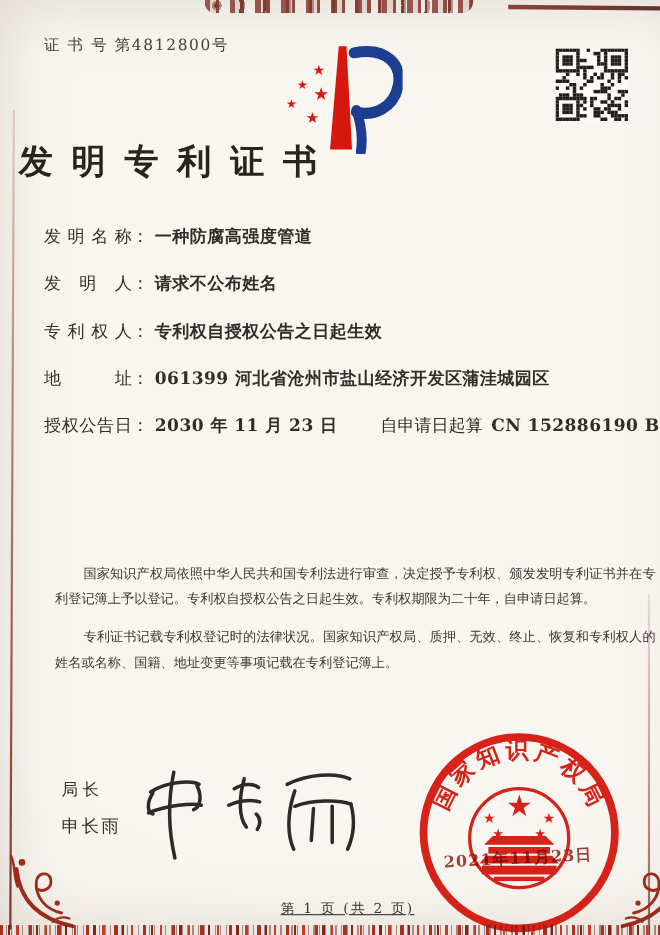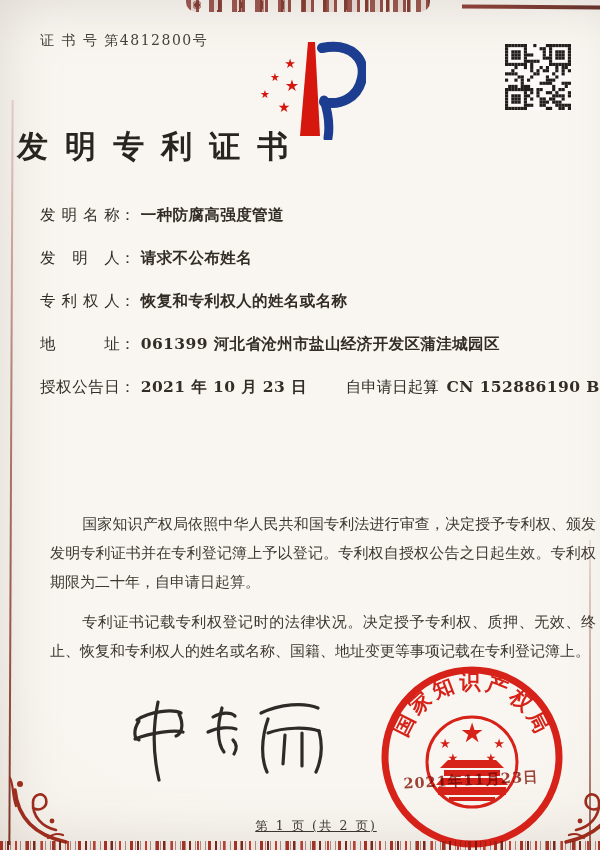--- a/index.html
+++ b/index.html
@@ -39,21 +39,21 @@
   
   .fields{position:absolute;left:40px;right:26px;top:205px;}
   .frow{height:24px;margin-bottom:19px;font-size:15.5px;color:#332d26;white-space:nowrap;}
   .flabel{display:inline-block;width:5.15em;text-align:justify;text-align-last:justify;vertical-align:top;}
   .fcolon{margin-right:.35em;}
   .fvalue{letter-spacing:.4px;font-weight:bold;}
   .fgroup{display:inline-block;}
   .fgroup+.fgroup{margin-left:34px;}
   
   .bodytext{position:absolute;left:38px;right:24px;top:498px;}
-  .bodytext p{margin:12px;font-size:15px;line-height:1.92;color:#3e3830;text-align:justify;text-indent:2.15em;}
+  .bodytext p{margin:12px;font-size:12px;line-height:1.92;color:#3e3830;text-align:justify;text-indent:2.15em;}
   
   .official{position:absolute;left:56px;top:700px;color:#37312a;}
   .official .otitle{font-size:15px;letter-spacing:4px;line-height:2.4;}
   .official .oname{font-size:16px;letter-spacing:2px;line-height:1.9;}
   .signature{position:absolute;left:118px;top:686px;width:232px;height:106px;}
   
   .seal{position:absolute;left:377px;top:662px;width:190px;height:190px;opacity:.95;}
   .seal-date{position:absolute;left:386px;top:771px;width:170px;text-align:center;
     font-size:14.5px;font-weight:700;color:#8f2318;letter-spacing:1px;
     transform:rotate(-3deg);opacity:.85;mix-blend-mode:multiply;}
@@ -310,40 +310,44 @@
   <h1 class="title">发明专利证书</h1>
 
   <div class="fields">
     <div class="frow">
       <span class="flabel">发明名称</span><span class="fcolon">：</span><span class="fvalue">一种防腐高强度管道</span>
     </div>
     <div class="frow">
       <span class="flabel">发明人</span><span class="fcolon">：</span><span class="fvalue">请求不公布姓名</span>
     </div>
     <div class="frow">
-      <span class="flabel">专利权人</span><span class="fcolon">：</span><span class="fvalue">恢复和专利权人的姓名或名称</span>
+      <span class="flabel">专利权人</span><span class="fcolon">：</span><span class="fvalue">专利权自授权公告之日起生效</span>
     </div>
     <div class="frow">
       <span class="flabel">地址</span><span class="fcolon">：</span><span class="fvalue">061399 河北省沧州市盐山经济开发区蒲洼城园区</span>
     </div>
     <div class="frow">
       <span class="fgroup">
-        <span class="flabel">授权公告日</span><span class="fcolon">：</span><span class="fvalue">2021 年 10 月 23 日</span>
+        <span class="flabel">授权公告日</span><span class="fcolon">：</span><span class="fvalue">2030 年 11 月 23 日</span>
       </span>
       <span class="fgroup">
         <span class="flabel">自申请日起算</span><span class="fcolon">：</span><span class="fvalue">CN 152886190 B</span>
       </span>
     </div>
   </div>
 
   <div class="bodytext">
     <p>国家知识产权局依照中华人民共和国专利法进行审查，决定授予专利权、颁发发明专利证书并在专利登记簿上予以登记。专利权自授权公告之日起生效。专利权期限为二十年，自申请日起算。</p>
-    <p>专利证书记载专利权登记时的法律状况。决定授予专利权、质押、无效、终止、恢复和专利权人的姓名或名称、国籍、地址变更等事项记载在专利登记簿上。</p>
-  </div>
-
+    <p>专利证书记载专利权登记时的法律状况。国家知识产权局、质押、无效、终止、恢复和专利权人的姓名或名称、国籍、地址变更等事项记载在专利登记簿上。</p>
+  </div>
+
+  <div class="official">
+    <div class="otitle">局长</div>
+    <div class="oname">申长雨</div>
+  </div>
 
   <div class="signature">
     <svg viewBox="0 0 232 106" width="232" height="106">
       <g fill="none" stroke="#2e2a27" stroke-width="3.2" stroke-linecap="round">
         <path d="M40,16 C35,40 34,64 41,94"></path>
         <path d="M19,34 C32,25 55,23 63,27"></path>
         <path d="M17,53 C34,46 57,44 65,46"></path>
         <path d="M21,35 C15,44 16,53 21,54"></path>
         <path d="M61,28 C66,38 64,48 58,50"></path>
         <path d="M95,31 C103,26 113,26 117,30"></path>

